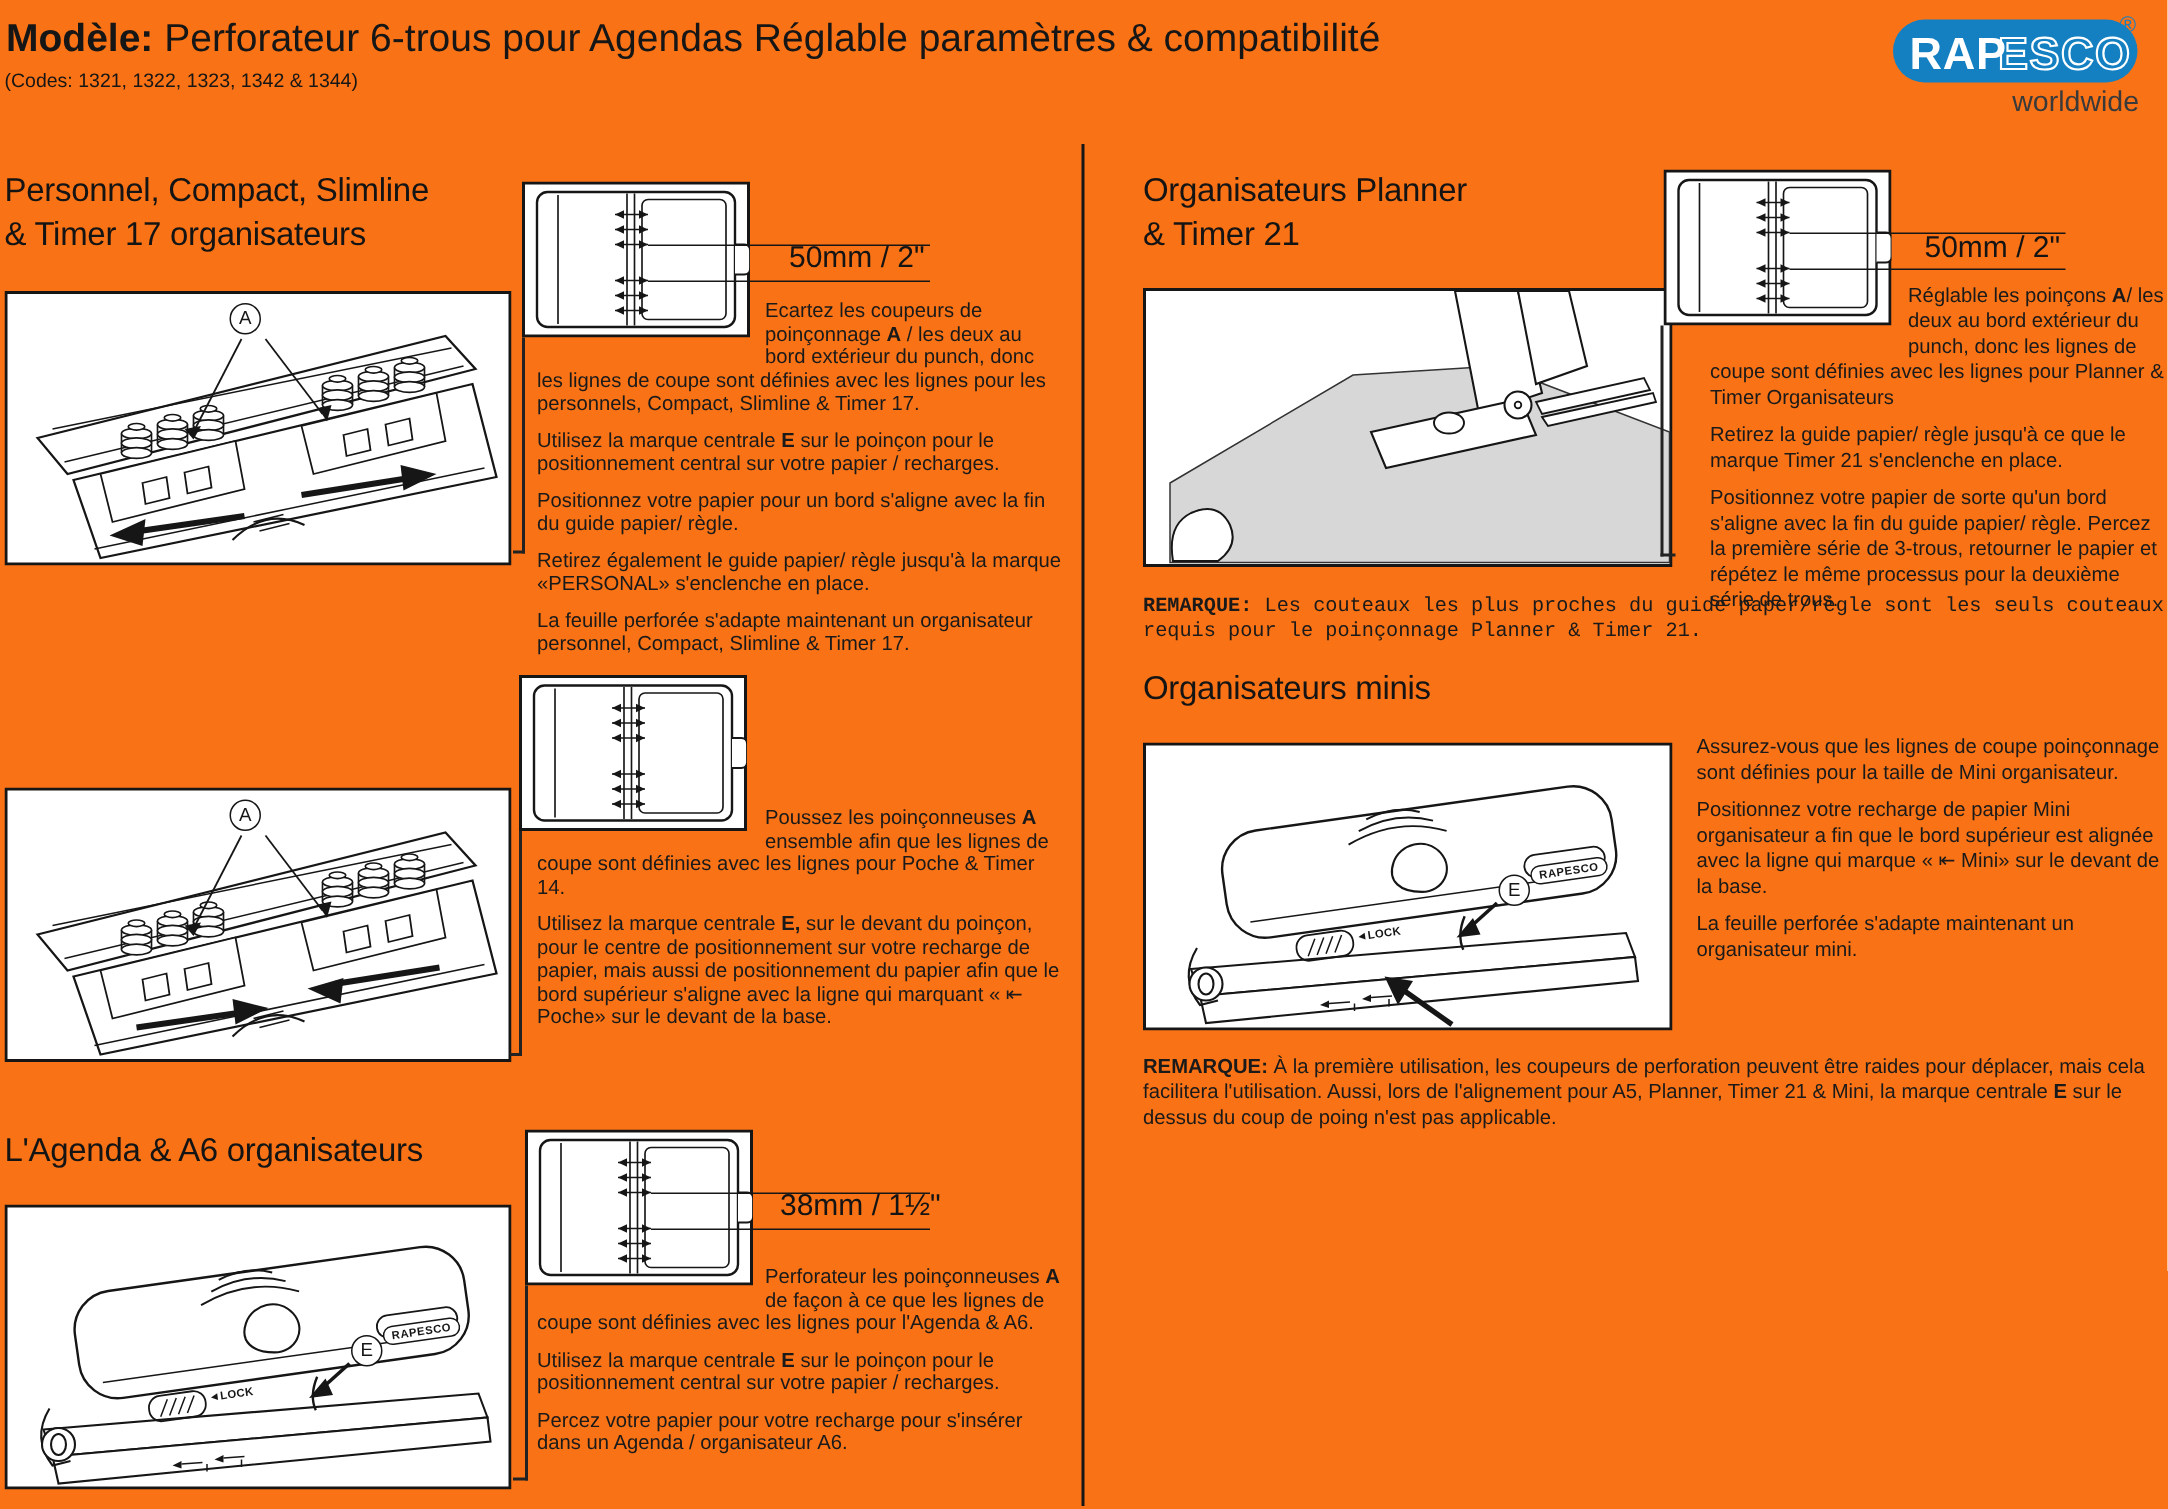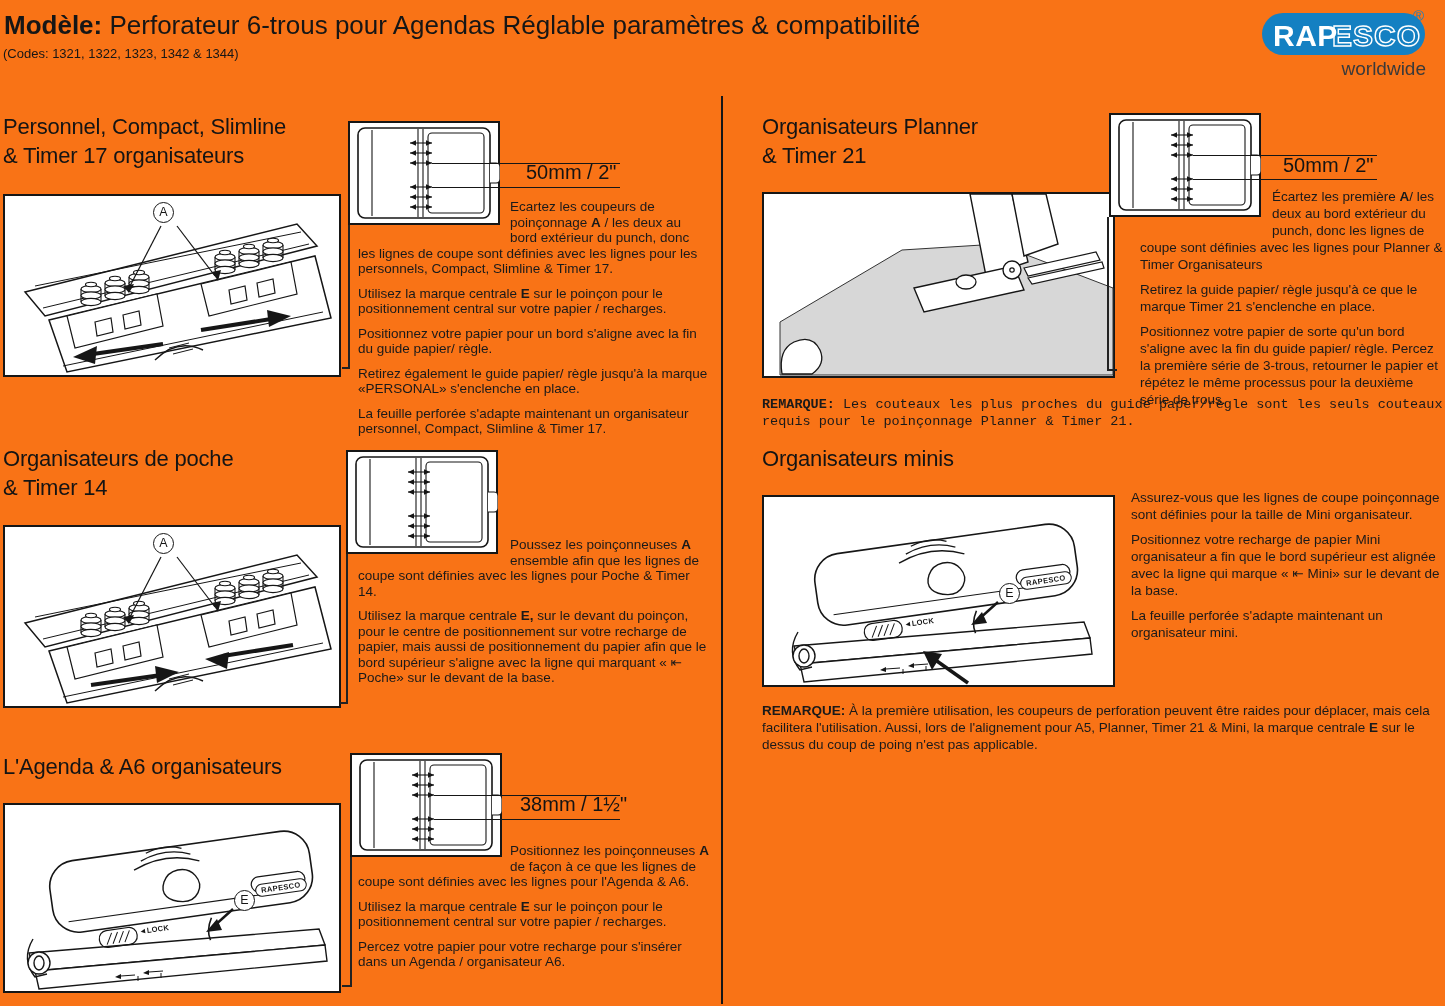--- a/index.html
+++ b/index.html
@@ -183,24 +183,20 @@
     <div class="mline" style="left:74px;top:66px;width:188px;"></div>
     <div class="mlabel" style="left:168px;top:44px;">50mm / 2"</div>
     <p style="padding-top:78px;"><span>Ecartez les coupeurs de poinçonnage </span><b>A</b><span> / les deux au bord extérieur du punch, donc les lignes de coupe sont définies avec les lignes pour les personnels, Compact, Slimline &amp; Timer 17.</span></p>
     <p><span>Utilisez la marque centrale </span><b>E</b><span> sur le poinçon pour le positionnement central sur votre papier / recharges.</span></p>
     <p><span>Positionnez votre papier pour un bord s'aligne avec la fin du guide papier/ règle.</span></p>
     <p><span>Retirez également le guide papier/ règle jusqu'à la marque «PERSONAL» s'enclenche en place.</span></p>
     <p><span>La feuille perforée s'adapte maintenant un organisateur personnel, Compact, Slimline &amp; Timer 17.</span></p>
   </div>
   <div class="conn-l" style="left:342px;top:225px;width:6px;height:142px;"></div>
 
-  <div class="abs sec-h" style="left:3px;top:444px;">
-    <span>Organisateurs de poche</span><br>
-    <span>&amp; Timer 14</span>
-  </div>
 
   <div class="fig" style="left:3px;top:525px;width:338px;height:183px;">
     <svg width="338" height="183" viewBox="0 0 338 183">
       <use href="#g-open"></use>
       <line x1="88" y1="160" x2="158" y2="150" stroke="#161616" stroke-width="4"></line>
       <polygon points="176,147 152,141 154,158" fill="#161616"></polygon>
       <line x1="290" y1="120" x2="220" y2="131" stroke="#161616" stroke-width="4"></line>
       <polygon points="202,134 226,127 224,144" fill="#161616"></polygon>
     </svg>
     <div class="circ" style="left:150px;top:8px;">A</div>
@@ -235,21 +231,21 @@
   <div class="tcol" style="left:358px;top:753px;width:352px;">
     <div class="fl" style="width:152px;height:110px;"></div>
     <div class="abs" style="left:-8px;top:0;">
       <svg width="152" height="104" viewBox="0 0 152 104">
           <use href="#g-org"></use>
         </svg>
     </div>
     <div class="mline" style="left:76px;top:42px;width:186px;"></div>
     <div class="mline" style="left:76px;top:66px;width:186px;"></div>
     <div class="mlabel" style="left:162px;top:44px;">38mm / 1½"</div>
-    <p style="padding-top:90px;"><span>Positionnez les poinçonneuses </span><b>A</b><span> de façon à ce que les lignes de coupe sont définies avec les lignes pour l'Agenda &amp; A6.</span></p>
+    <p style="padding-top:90px;"><span>Perforateur les poinçonneuses </span><b>A</b><span> de façon à ce que les lignes de coupe sont définies avec les lignes pour l'Agenda &amp; A6.</span></p>
     <p><span>Utilisez la marque centrale </span><b>E</b><span> sur le poinçon pour le positionnement central sur votre papier / recharges.</span></p>
     <p><span>Percez votre papier pour votre recharge pour s'insérer dans un Agenda / organisateur A6.</span></p>
   </div>
   <div class="conn-l" style="left:342px;top:857px;width:8px;height:128px;"></div>
 
   <div class="abs sec-h" style="left:762px;top:112px;">
     <span>Organisateurs Planner</span><br>
     <span>&amp; Timer 21</span>
   </div>
 
@@ -272,21 +268,21 @@
   <div class="tcol tcol-r" style="left:1140px;top:113px;width:304px;">
     <div class="fl" style="width:132px;height:120px;"></div>
     <div class="abs" style="left:-31px;top:0;">
       <svg width="152" height="104" viewBox="0 0 152 104">
           <use href="#g-org"></use>
         </svg>
     </div>
     <div class="mline" style="left:53px;top:42px;width:184px;"></div>
     <div class="mline" style="left:53px;top:66px;width:184px;"></div>
     <div class="mlabel" style="left:143px;top:44px;">50mm / 2"</div>
-    <p style="padding-top:75px;"><span>Écartez les première </span><b>A</b><span>/ les deux au bord extérieur du punch, donc les lignes de coupe sont définies avec les lignes pour Planner &amp; Timer Organisateurs</span></p>
+    <p style="padding-top:75px;"><span>Réglable les poinçons </span><b>A</b><span>/ les deux au bord extérieur du punch, donc les lignes de coupe sont définies avec les lignes pour Planner &amp; Timer Organisateurs</span></p>
     <p><span>Retirez la guide papier/ règle jusqu'à ce que le marque Timer 21 s'enclenche en place.</span></p>
     <p><span>Positionnez votre papier de sorte qu'un bord s'aligne avec la fin du guide papier/ règle. Percez la première série de 3-trous, retourner le papier et répétez le même processus pour la deuxième série de trous.</span></p>
   </div>
   <div class="conn-r" style="left:1107px;top:217px;width:8px;height:152px;"></div>
 
   <div class="remark" style="left:762px;top:396px;width:684px;font-family:Liberation Mono, monospace;">
     <b>REMARQUE:</b><span> Les couteaux les plus proches du guide paper/règle sont les seuls couteaux requis pour le poinçonnage Planner &amp; Timer 21.</span>
   </div>
 
   <div class="abs sec-h" style="left:762px;top:444px;">

